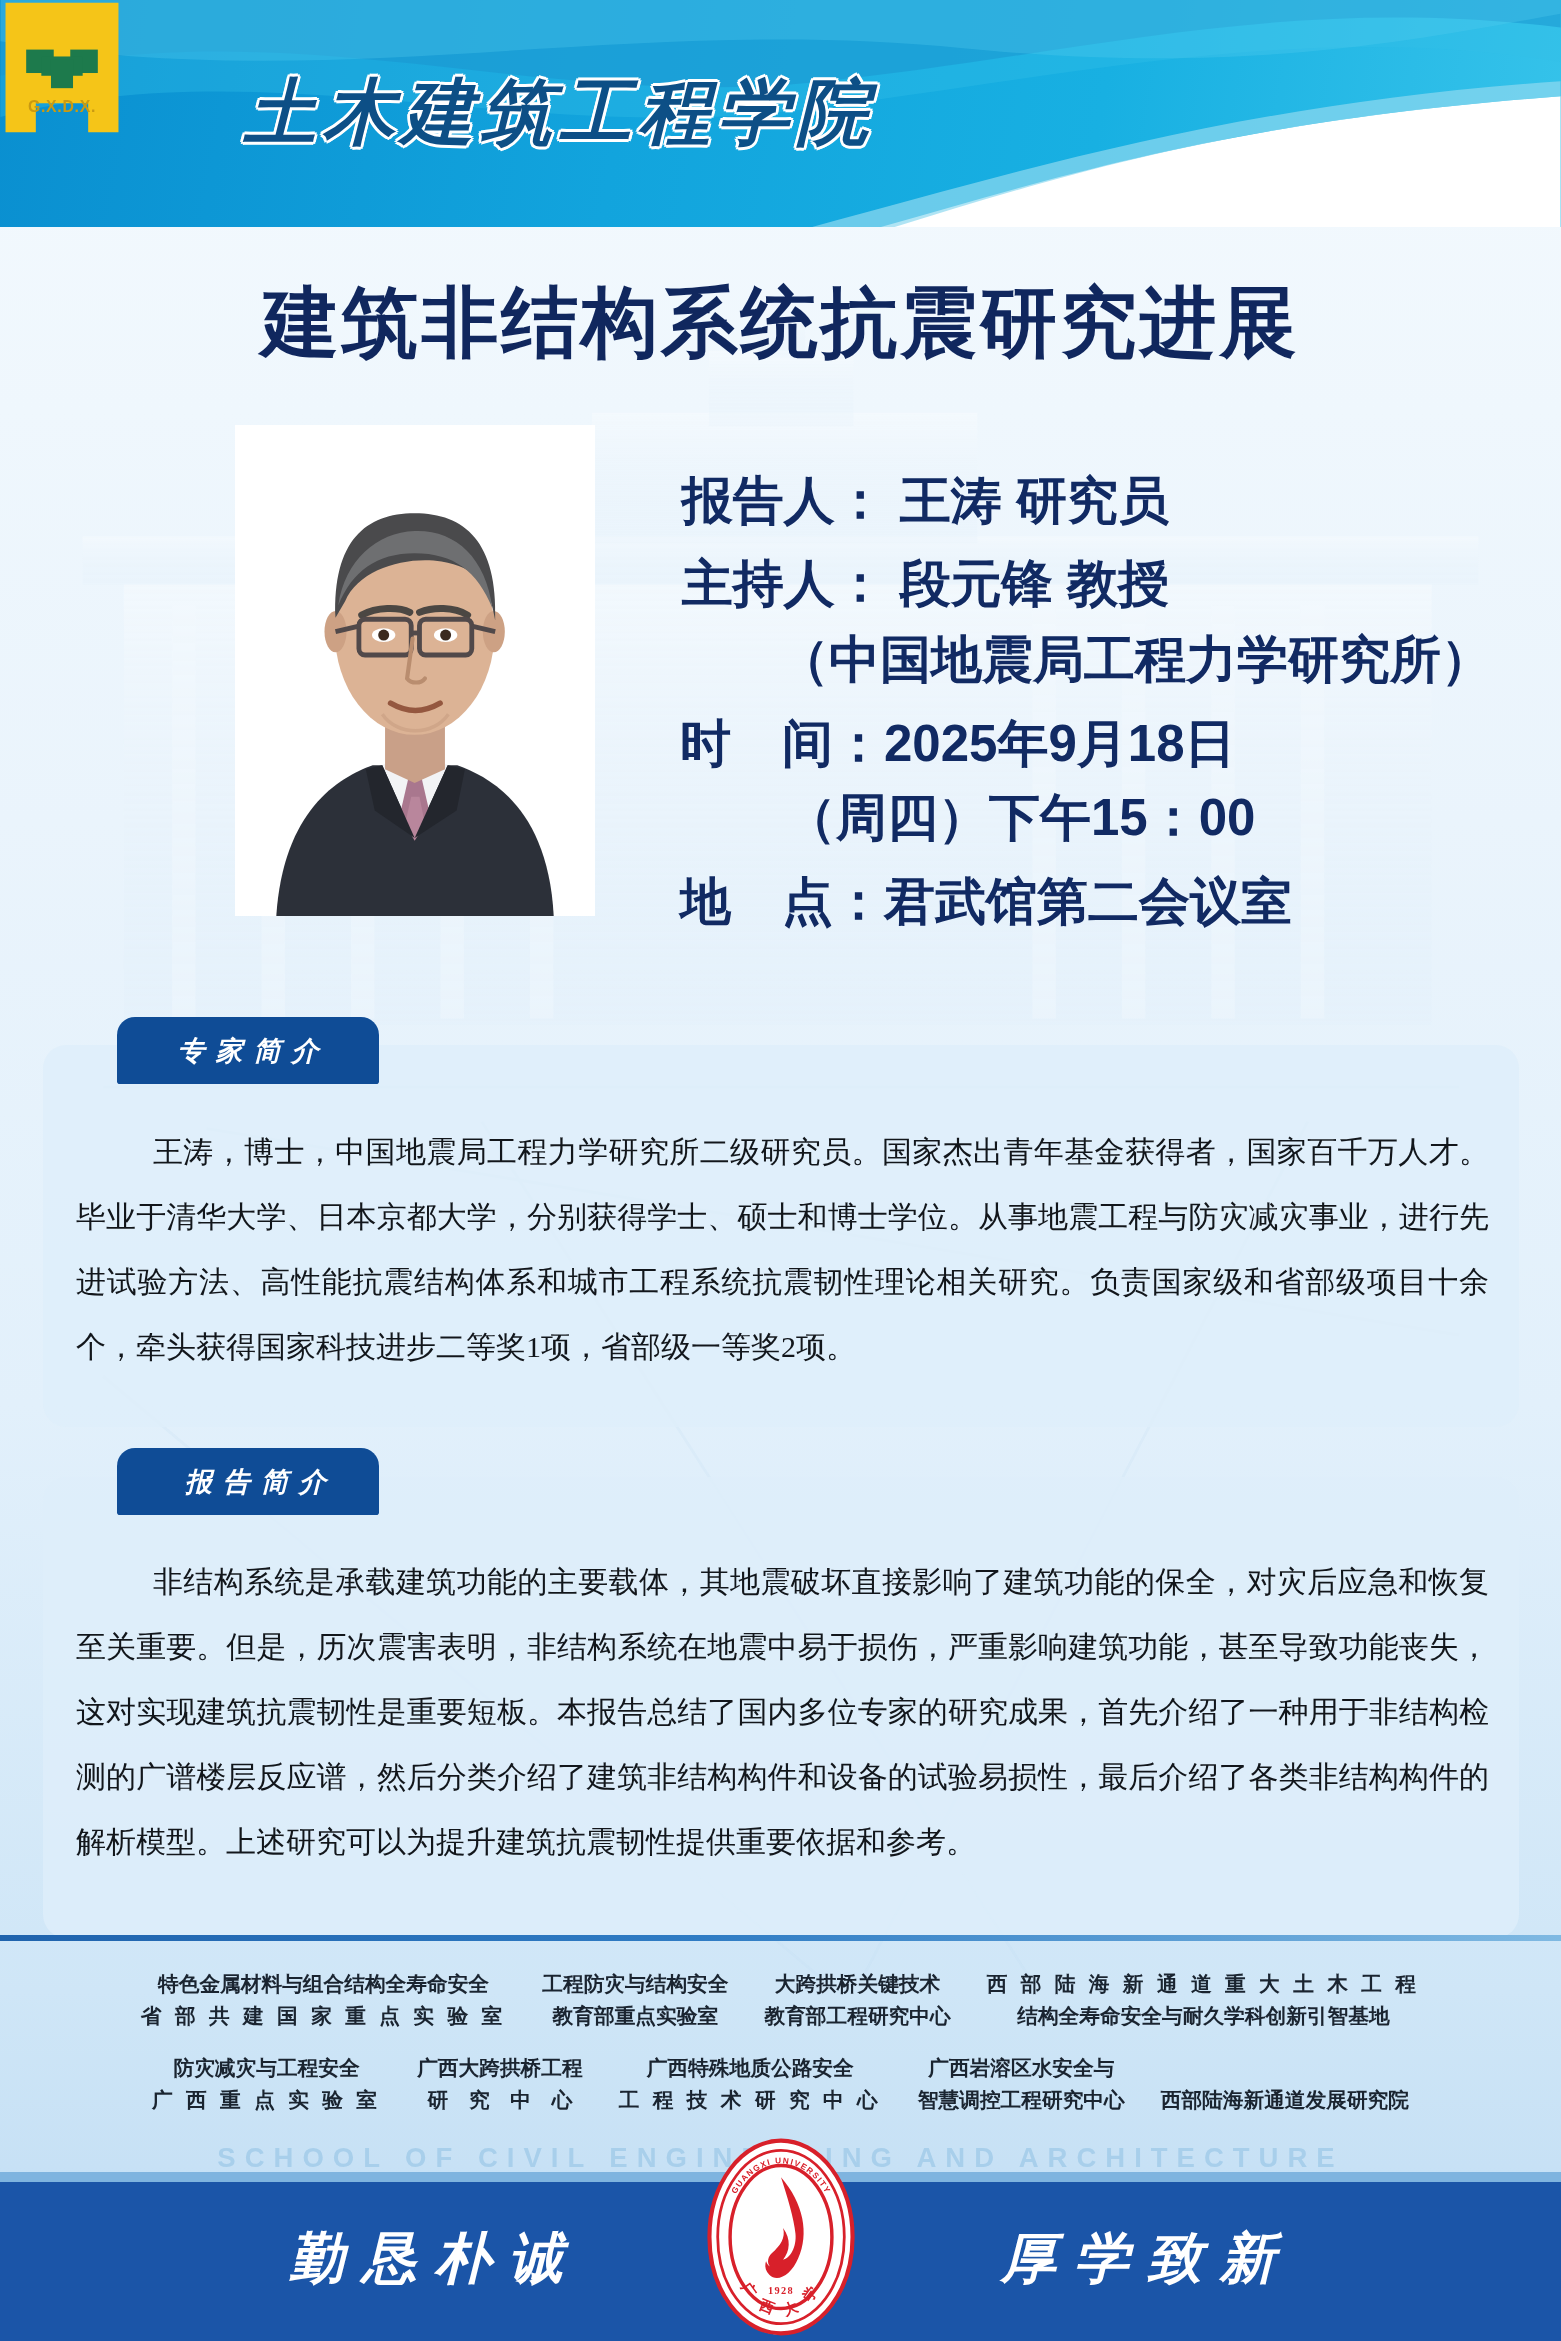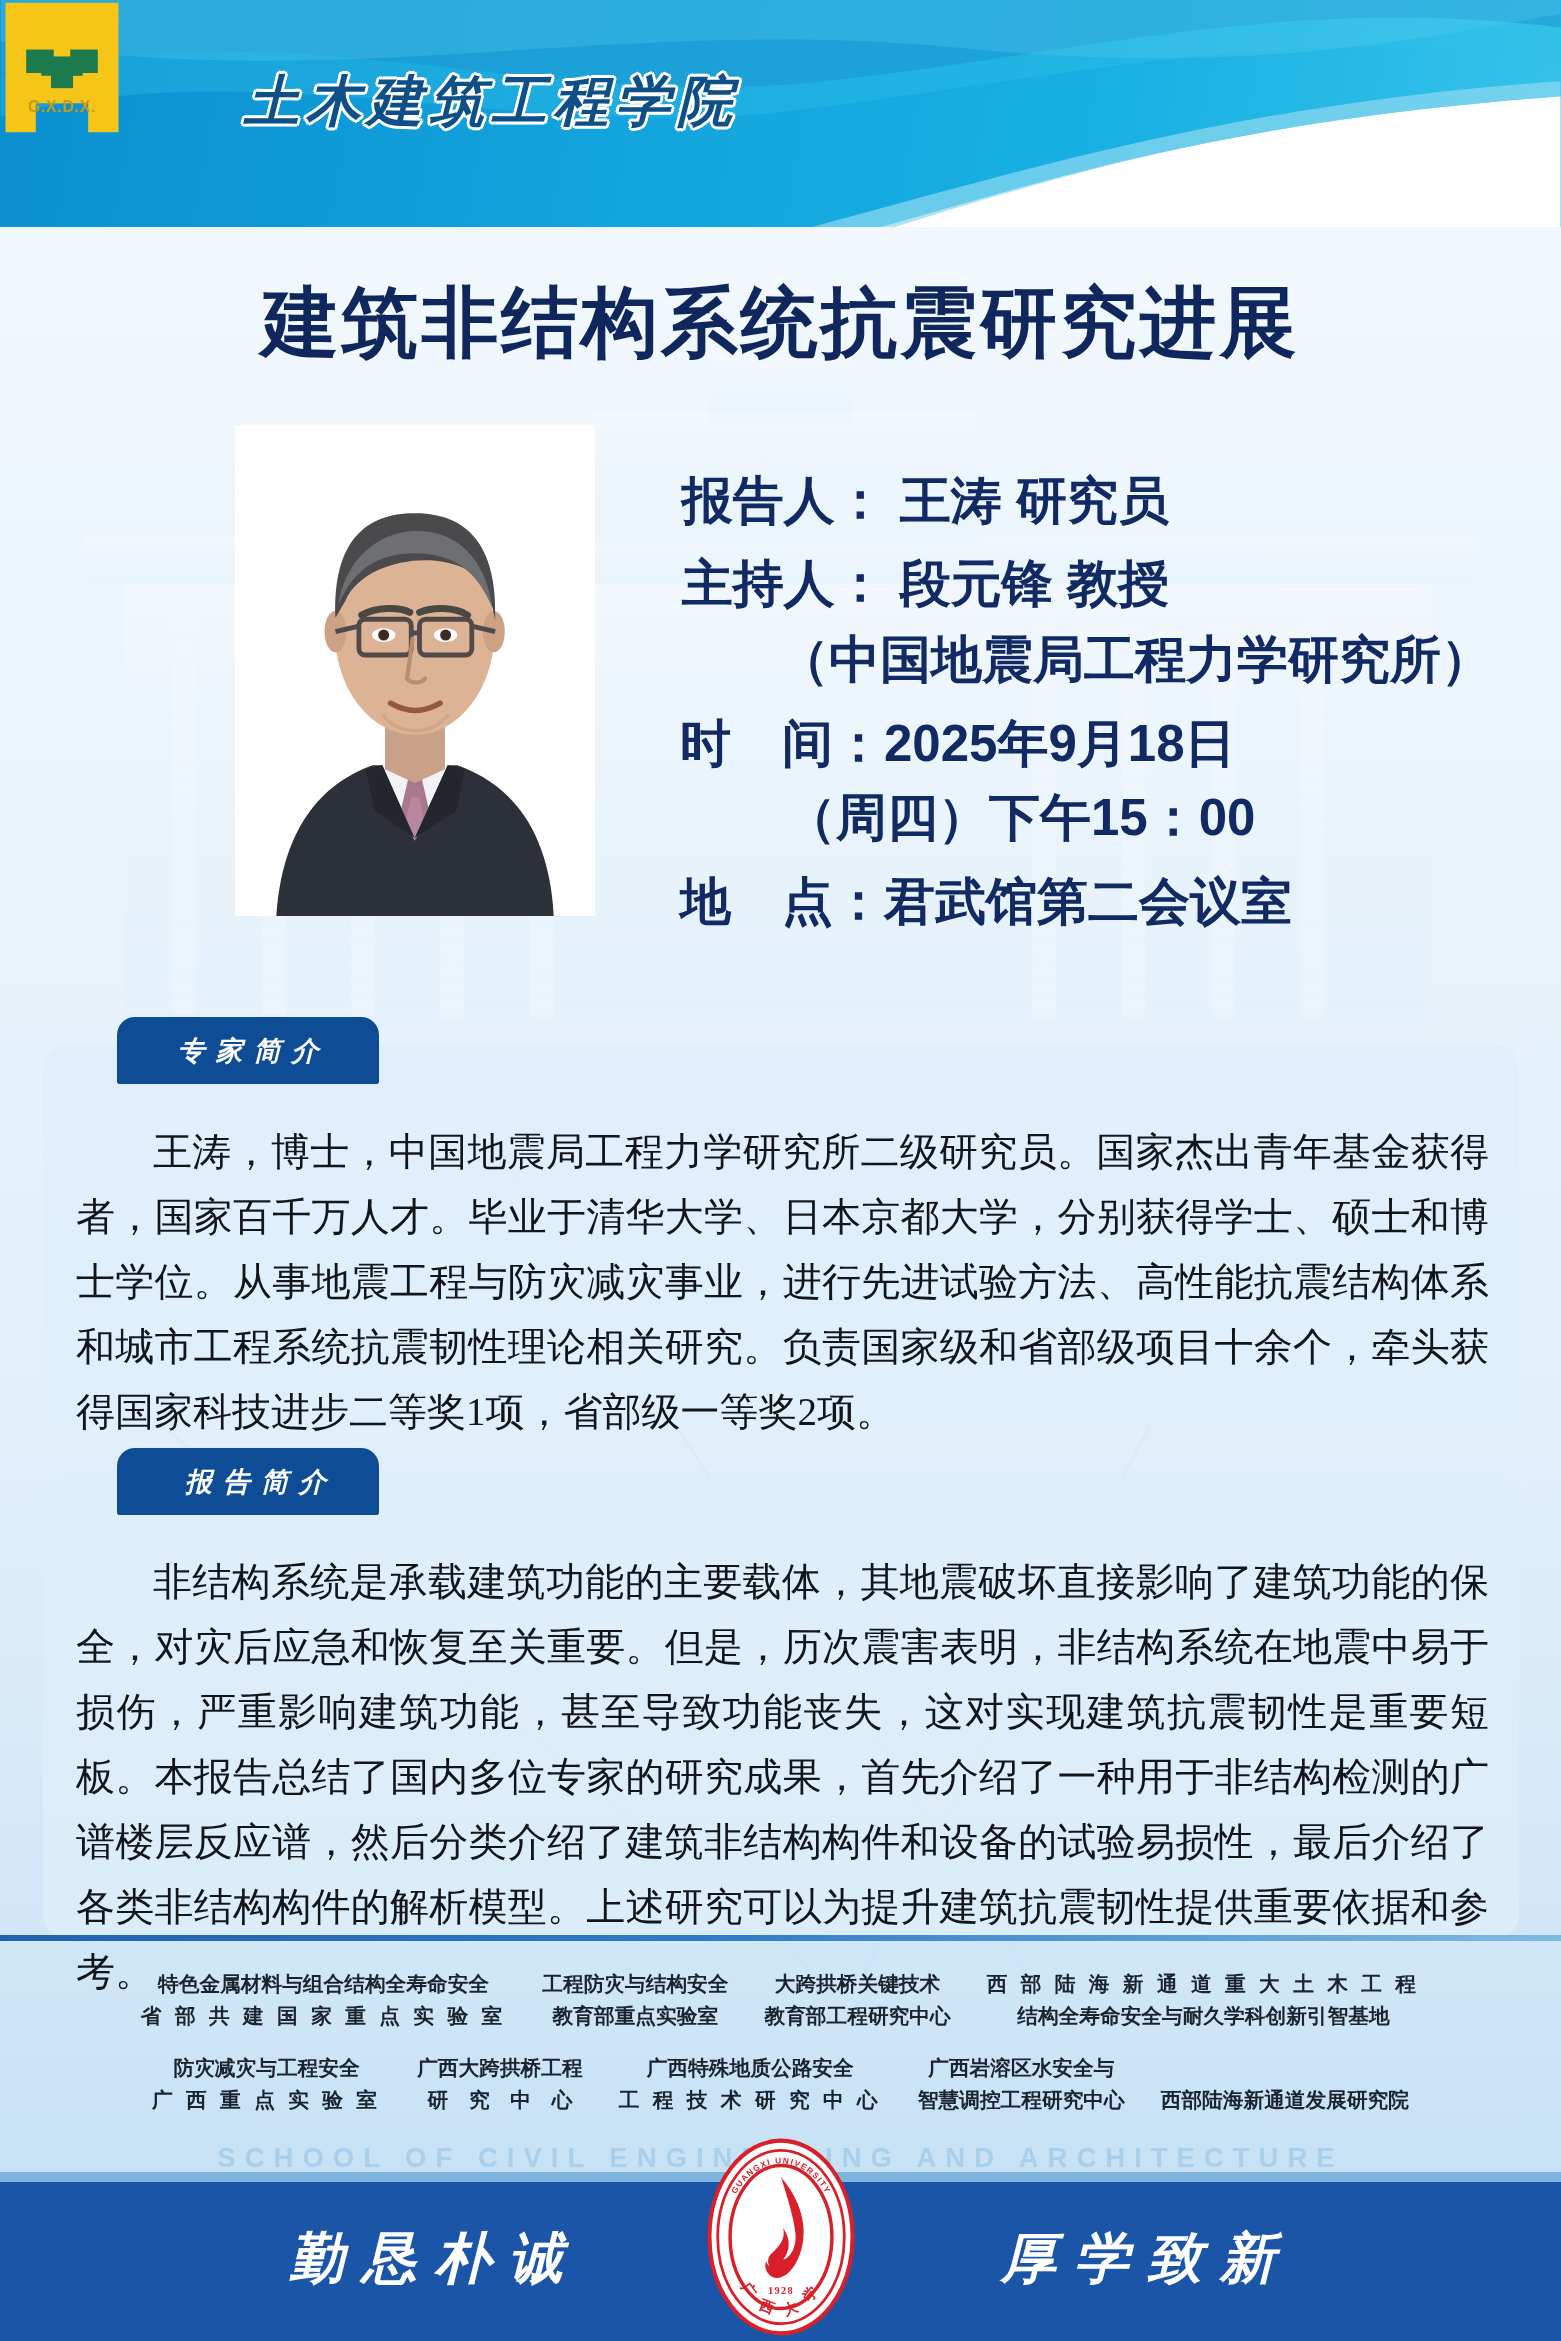--- a/index.html
+++ b/index.html
@@ -30,21 +30,21 @@
     overflow:hidden;
     background:linear-gradient(100deg,#0a8fd0 0%, #12a4dd 40%, #18b0e2 70%, #36c3ea 100%);
   }
   .header svg { position:absolute; left:0; top:0; }
   .logo-mark {
     position:absolute; left:91px; top:50px; width:124px; height:135px;
   }
   .college-name {
     position:absolute; left:244px; top:65px;
     font-family:"Liberation Serif", serif;
-    font-size:55px; font-weight:bold; font-style:italic;
+    font-size:72px; font-weight:bold; font-style:italic;
     letter-spacing:6.9px;
     color:#0d4f86;
     text-shadow:
       -2.1px -2.1px 0 #fff, 2.1px -2.1px 0 #fff, -2.1px 2.1px 0 #fff, 2.1px 2.1px 0 #fff,
       0 -2.8px 0 #fff, 0 2.8px 0 #fff, -2.8px 0 0 #fff, 2.8px 0 0 #fff;
     white-space:nowrap;
   }
 
   
   .poster-title {
@@ -104,21 +104,21 @@
     font-weight:bold; font-style:italic;
     font-size:27px; letter-spacing:11px; text-indent:11px;
   }
   .badge-bio { top:1017px; }
   .badge-abs { top:1448px;padding-left:15px; }
 
   .body-text {
     position:absolute;
     left:76px; width:1413px;
     font-family:"Liberation Serif", serif;
-    font-size:39px;
+    font-size:30px;
     line-height:65px;
     color:#12161b;
     text-align:justify;
     text-justify:inter-character;
     text-indent:77px;
   }
   .bio-text { top:1119px; }
   .abs-text { top:1549px; }
 
   

